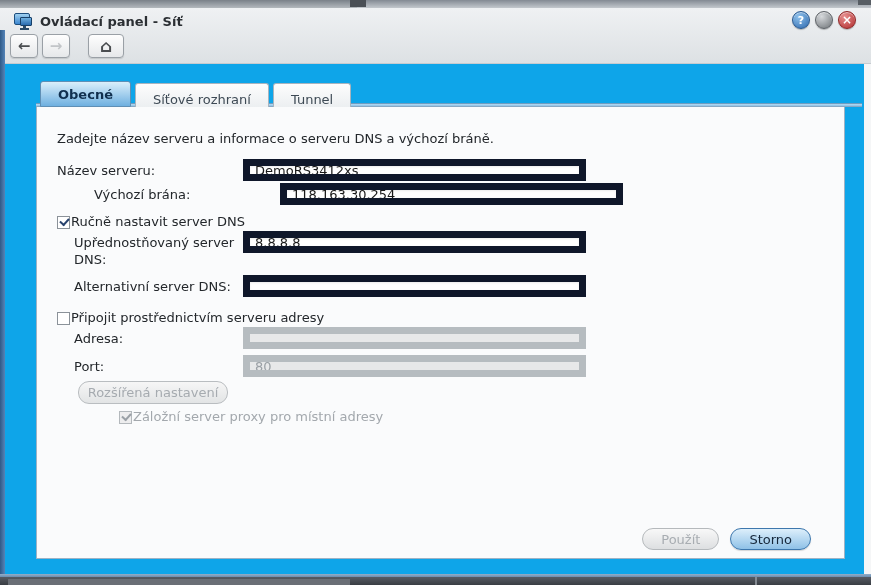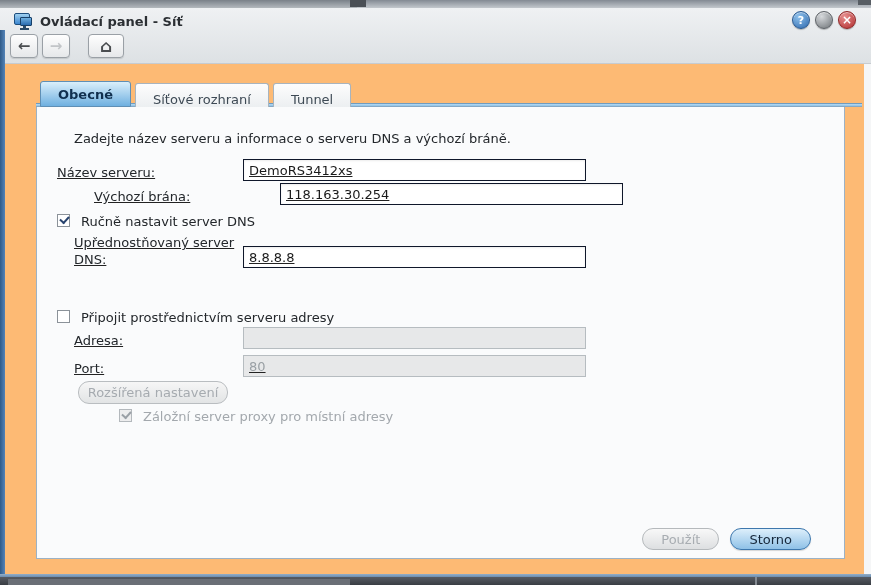--- a/index.html
+++ b/index.html
@@ -1,18 +1,18 @@
 <!DOCTYPE html>
 <html><head>
 <meta charset="utf-8">
 <style>
   * { margin:0; padding:0; box-sizing:border-box; }
   html,body { width:871px; height:585px; overflow:hidden; }
   body { font-family:"DejaVu Sans","Liberation Sans",sans-serif; font-size:13px; color:#222; background:#f5f6f7; }
-  #screen { position:relative; width:864px; height:585px; background:#fdba74; }
+  #screen { position:relative; width:864px; height:585px; background:#0ea5e9; }
 
   
   .top-strip { position:absolute; left:0; top:0; width:871px; height:8px;
     background:linear-gradient(#838a93,#c3c8cd); }
   .top-strip-darker { position:absolute; left:0; top:0; width:357px; height:8px;
     background:rgba(40,45,52,.10); }
   .top-notch { position:absolute; left:350px; top:0; width:16px; height:7px; background:#4a4f55; }
   .top-notch-right { position:absolute; left:858px; top:0; width:13px; height:5px; background:#585e64; }
 
   
@@ -59,31 +59,31 @@
     color:#3e4a55; font-size:13px; height:24px; }
   .tab.active { background:linear-gradient(#daeffb,#6fb0e0); border:1px solid #5f8fb5; color:#102f4e;
     font-weight:bold; height:26px; padding-top:5px; }
   .tab-line { position:absolute; left:36px; top:103px; width:826px; height:4px; z-index:2;
     background:linear-gradient(#b7daf1,#8cc1e6); border-top:1px solid #6f9cc0; border-bottom:1px solid #86a8c4; }
 
   
   .panel { position:absolute; left:36px; top:107px; width:809px; height:452px;
     border:1px solid #9cb2c5; border-top:none; background:#fafbfc; z-index:1; }
 
-  .desc { position:absolute; left:20px; top:24px; width:760px; color:#23272b;margin-left:17px; }
-
-  .frow { position:absolute; display:flex; align-items:flex-end;text-decoration:underline; }
+  .desc { position:absolute; left:20px; top:24px; width:760px; color:#23272b; }
+
+  .frow { position:absolute; display:flex; align-items:flex-start; }
   .flabel { width:186px; line-height:17px; padding-top:3px; color:#23272b; }
   .flabel.sub { width:169px; }
-  .txt { width:343px; height:22px; border:1px solid #0f172a; background:#fff; color:#1a1a1a;
+  .txt { width:343px; height:22px; border:7px solid #0f172a; background:#fff; color:#1a1a1a;
     font-family:"DejaVu Sans","Liberation Sans",sans-serif; font-size:13px; padding:2px 5px;
     box-shadow:inset 0 1px 2px rgba(0,0,0,.08); }
   .txt:disabled { background:#e7e8e9; border-color:#b6bcc0; color:#9aa0a5; box-shadow:none; }
 
-  .chkrow { position:absolute; display:flex; align-items:flex-start; gap:11px; }
+  .chkrow { position:absolute; display:flex; align-items:flex-end; gap:1px; }
   .checkbox { position:relative; width:13px; height:13px; border:1px solid #8b9299; background:#fff; flex:none; }
   .checkbox.checked::after { content:""; position:absolute; left:2px; top:1px; width:7px; height:4px;
     border-left:2px solid #28436e; border-bottom:2px solid #28436e; transform:rotate(-48deg); }
   .checkbox.disabled { background:#ededee; border-color:#b3b8bc; }
   .checkbox.disabled.checked::after { border-color:#9aa0a6; }
   .chklabel { color:#23272b; }
   .chklabel.disabled { color:#a3a8ad; }
 
   .adv-btn { position:absolute; left:41px; top:274px; width:150px; height:23px; border:1px solid #b9bdc0;
     border-radius:11px; background:linear-gradient(#f6f6f6,#e2e4e5); color:#a6abb0; font-size:13px;
@@ -160,20 +160,24 @@
     <div class="chkrow" style="left:20px; top:107px;">
       <span class="checkbox checked"></span>
       <span class="chklabel">Ručně nastavit server DNS</span>
     </div>
 
     <div class="frow" style="left:37px; top:124px;">
       <div class="flabel sub">Upřednostňovaný server DNS:</div>
       <input class="txt" type="text" value="8.8.8.8" style="">
     </div>
 
+    <div class="frow" style="left:37px; top:168px;">
+      <div class="flabel sub">Alternativní server DNS:</div>
+      <input class="txt" type="text" value="" style="">
+    </div>
 
     <div class="chkrow" style="left:20px; top:203px;">
       <span class="checkbox"></span>
       <span class="chklabel">Připojit prostřednictvím serveru adresy</span>
     </div>
 
     <div class="frow" style="left:37px; top:220px;">
       <div class="flabel sub">Adresa:</div>
       <input class="txt" type="text" disabled="" value="" style="">
     </div>

